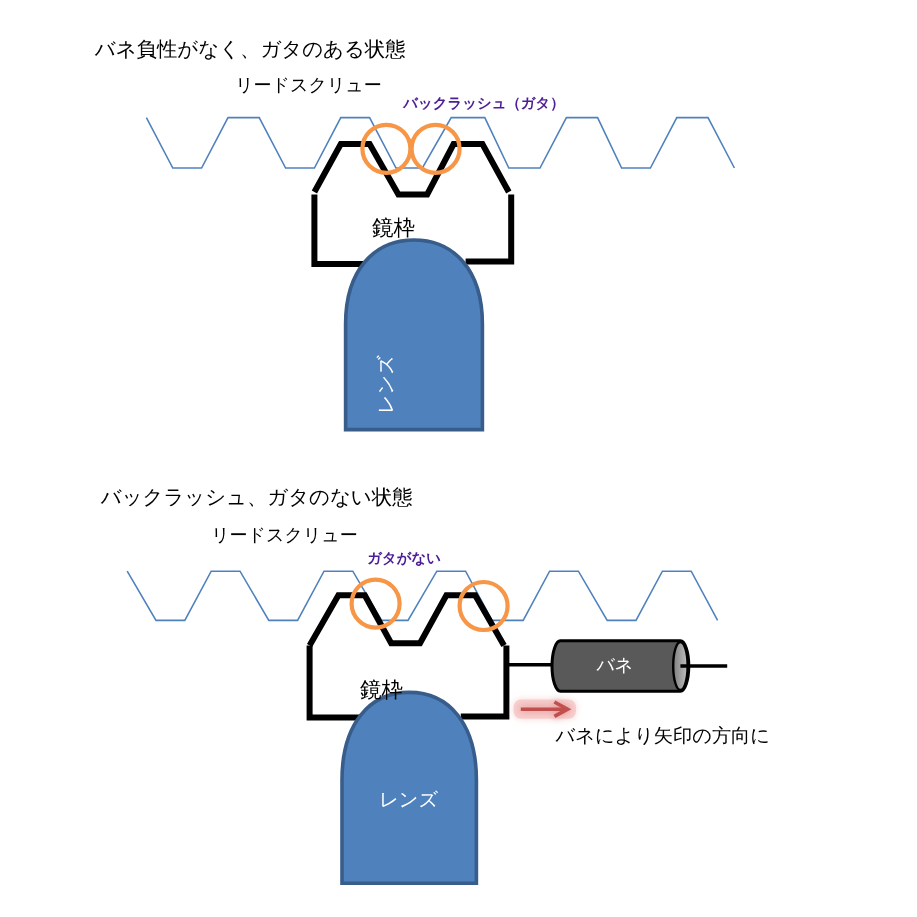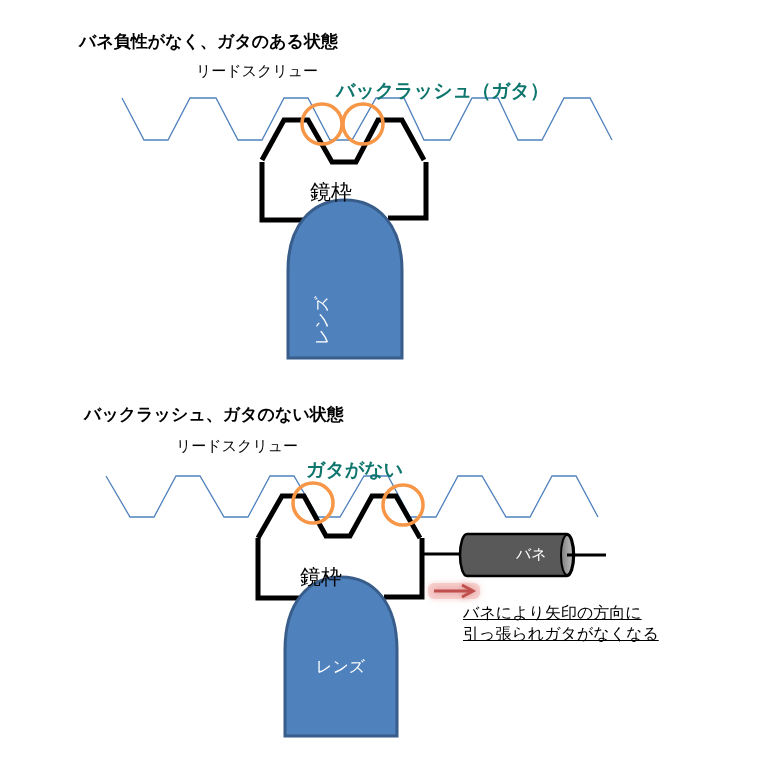--- a/index.html
+++ b/index.html
@@ -1,25 +1,25 @@
 <!DOCTYPE html>
 <html><head>
   <meta charset="utf-8">
   <style>
     html, body { margin: 0; padding: 0; background: #ffffff; }
     body { width: 764px; height: 764px; position: relative; overflow: hidden;
            font-family: "DejaVu Sans", "Liberation Sans", sans-serif; }
     .lbl { position: absolute; white-space: nowrap; color: #000; }
-    .title { font-size: 17px; font-weight: bold; }
+    .title { font-size: 17px; }
     .sub { font-size: 15px; }
-    .orange { color: #0f766e; font-weight: bold; font-size: 19px; }
-    .frame-lbl { font-size: 21px; }
+    .orange { color: #4c1d95; font-weight: bold; font-size: 12px; }
+    .frame-lbl { font-size: 18px; }
     .lens-lbl { color: #ffffff; font-size: 16px; }
     .spring-lbl { color: #ffffff; font-size: 15px; }
-    .note { font-size: 16px; line-height: 21px; text-decoration: underline; }
+    .note { font-size: 16px; line-height: 21px; }
     svg { position: absolute; left: 0; top: 0; }
     .vert { transform: rotate(-90deg); transform-origin: center center; }
   </style>
 </head>
 <body>
 
 <svg width="764" height="764" viewBox="0 0 764 764">
   <defs>
     <filter id="glow" x="-50%" y="-100%" width="200%" height="300%">
       <feGaussianBlur stdDeviation="3" result="b"></feGaussianBlur>
@@ -82,17 +82,16 @@
 <div class="lbl sub" style="left:196px; top:62px;">リードスクリュー</div>
 <div class="lbl orange" style="left:336px; top:78px;">バックラッシュ（ガタ）</div>
 <div class="lbl frame-lbl" style="left:310px; top:178px;">鏡枠</div>
 <div class="lbl lens-lbl vert" style="left:298px; top:310px;">レンズ</div>
 
 <div class="lbl title" style="left:84px; top:403px;">バックラッシュ、ガタのない状態</div>
 <div class="lbl sub" style="left:176px; top:437px;">リードスクリュー</div>
 <div class="lbl orange" style="left:306px; top:457px;">ガタがない</div>
 <div class="lbl frame-lbl" style="left:300px; top:563px;">鏡枠</div>
 <div class="lbl lens-lbl" style="left:316px; top:657px;">レンズ</div>
-<div class="lbl spring-lbl" style="left:497px; top:545px;margin-left:19px;">バネ</div>
+<div class="lbl spring-lbl" style="left:497px; top:545px;">バネ</div>
 <div class="lbl note" style="left:463px; top:602px;">
   <div>バネにより矢印の方向に</div>
-  <div>引っ張られガタがなくなる</div>
 </div>
 
 </body></html>

